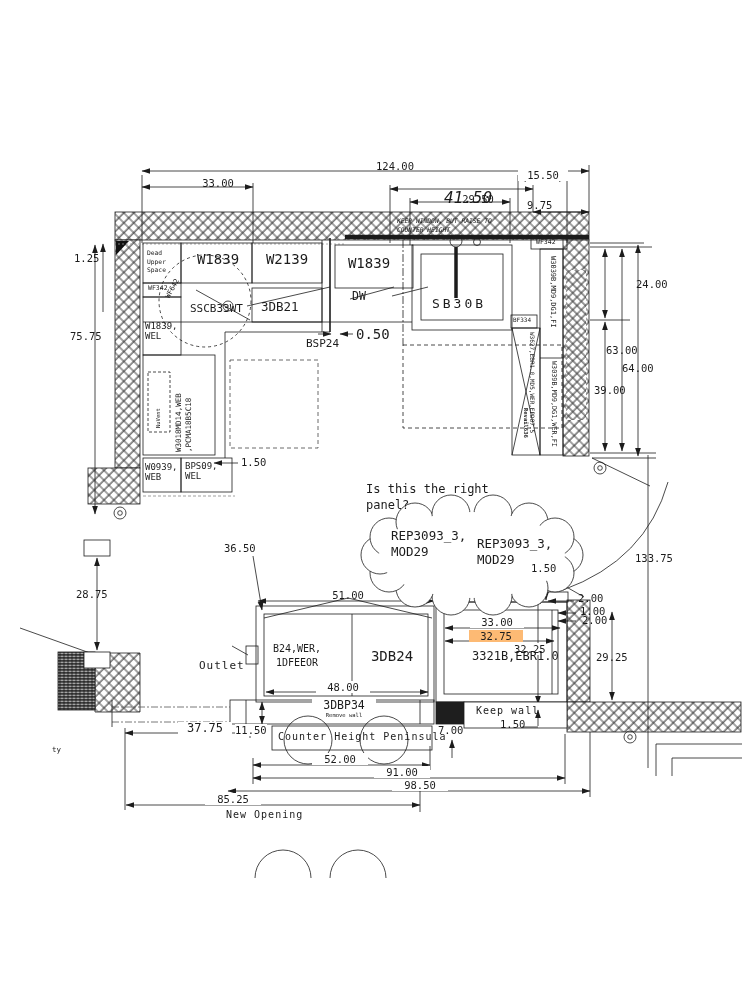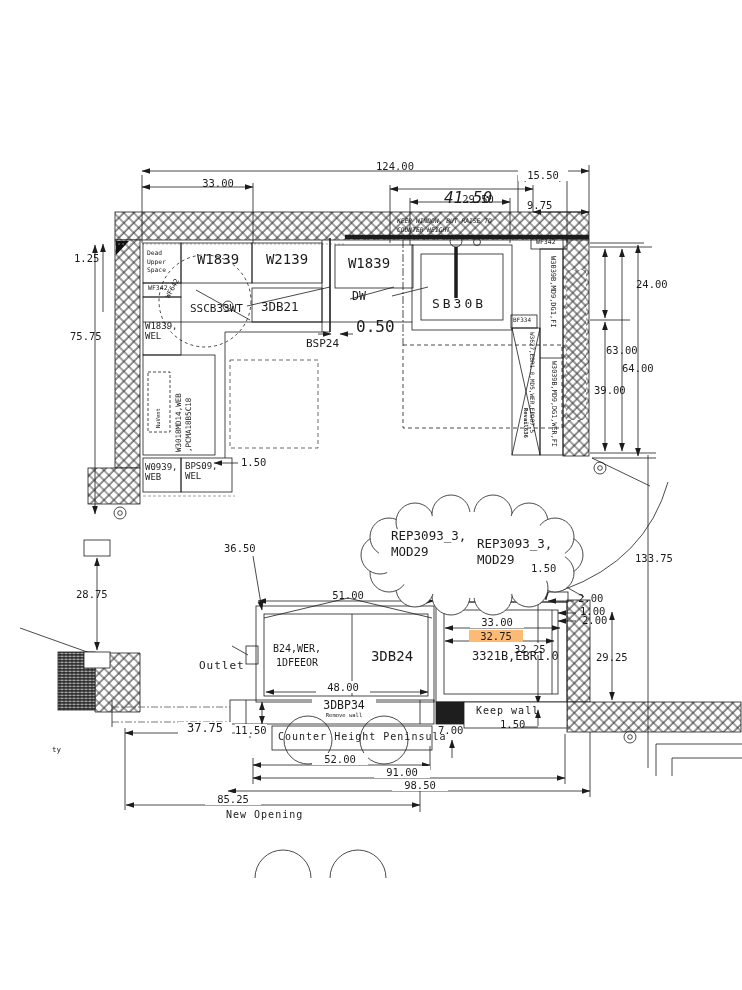--- a/index.html
+++ b/index.html
@@ -245,21 +245,21 @@
 Space</div>
 <div class="lbl rot62" style="left:164px;top:296px;font-size:7px;">WF642</div>
 <div class="lbl ctr" style="left:187px;top:251px;width:62px;font-size:14px;">W1839</div>
 <div class="lbl ctr" style="left:255px;top:251px;width:64px;font-size:14px;">W2139</div>
 <div class="lbl ctr" style="left:337px;top:255px;width:64px;font-size:14px;">W1839</div>
 <div class="lbl" style="left:148px;top:285px;font-size:6.5px;">WF342</div>
 <div class="lbl" style="left:190px;top:303px;font-size:11px;">SSCB33WT</div>
 <div class="lbl" style="left:261px;top:300px;font-size:12.5px;">3DB21</div>
 <div class="lbl" style="left:352px;top:290px;font-size:11.5px;">DW</div>
 <div class="lbl ctr" style="left:426px;top:297px;width:66px;font-size:13px;letter-spacing:3px;">SB30B</div>
-<div class="lbl" style="left:356px;top:318px;font-size:16px;text-align:right;">0.50</div>
+<div class="lbl" style="left:356px;top:326px;font-size:14px;text-align:right;">0.50</div>
 <div class="lbl" style="left:306px;top:338px;font-size:11px;">BSP24</div>
 <div class="lbl" style="left:145px;top:321px;font-size:9px;">W1839,
 WEL</div>
 <div class="lbl r90" style="left:557px;top:256px;width:98px;font-size:7px;">W3039B,MD9,DG1,FI</div>
 <div class="lbl r90" style="left:557px;top:361px;width:102px;font-size:6.8px;">W3039B,MD9,DG1,WER,FI</div>
 <div class="lbl" style="left:513px;top:317px;font-size:6px;">BF334</div>
 <div class="lbl r90" style="left:535px;top:332px;width:122px;font-size:6px;">W3627,EBR1.0,MD5,WER,EPD87.5</div>
 <div class="lbl r90" style="left:529px;top:408px;width:40px;font-size:5.5px;font-weight:bold;">Revail636</div>
 <div class="lbl" style="left:592px;top:278px;font-size:10.5px;margin-left:44px;">24.00</div>
 <div class="lbl" style="left:606px;top:344px;font-size:10.5px;">63.00</div>
@@ -277,20 +277,22 @@
 <div class="lbl l90" style="left:174px;top:452px;width:100px;font-size:7.5px;line-height:1.3;">W3018MD14,WEB
 ,PCMA18B5C18</div>
 <div class="lbl l90" style="left:155px;top:428px;width:52px;font-size:5.5px;">NuVent</div>
 <div class="lbl" style="left:145px;top:462px;font-size:9px;">W0939,
 WEB</div>
 <div class="lbl" style="left:185px;top:461px;font-size:9px;">BPS09,
 WEL</div>
 <div class="lbl" style="left:241px;top:456px;font-size:10.5px;">1.50</div>
 <div class="lbl" style="left:76px;top:588px;font-size:10.5px;">28.75</div>
 <div class="lbl" style="left:224px;top:542px;font-size:10.5px;">36.50</div>
+<div class="lbl" style="left:366px;top:481px;font-size:12px;line-height:1.35;">Is this the right
+panel?</div>
 <div class="lbl" style="left:391px;top:528px;font-size:12.5px;line-height:1.3;">REP3093_3,
 MOD29</div>
 <div class="lbl" style="left:477px;top:536px;font-size:12.5px;line-height:1.3;">REP3093_3,
 MOD29</div>
 <div class="lbl" style="left:531px;top:562px;font-size:10.5px;">1.50</div>
 <div class="lbl" style="left:199px;top:660px;font-size:11px;letter-spacing:1px;">Outlet</div>
 <div class="lbl ctr" style="left:320px;top:589px;width:56px;font-size:10.5px;">51.00</div>
 <div class="lbl" style="left:578px;top:592px;font-size:10.5px;">2.00</div>
 <div class="lbl" style="left:580px;top:605px;font-size:10.5px;">1.00</div>
 <div class="lbl" style="left:582px;top:614px;font-size:10.5px;">2.00</div>

